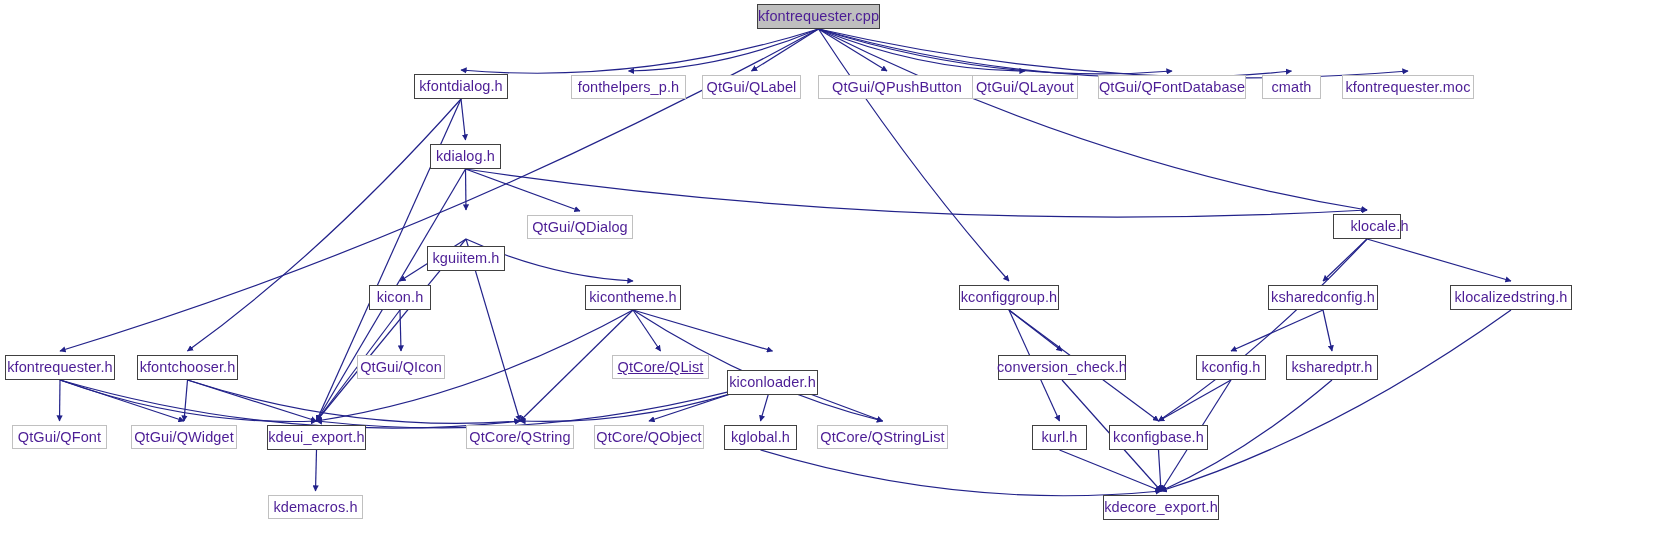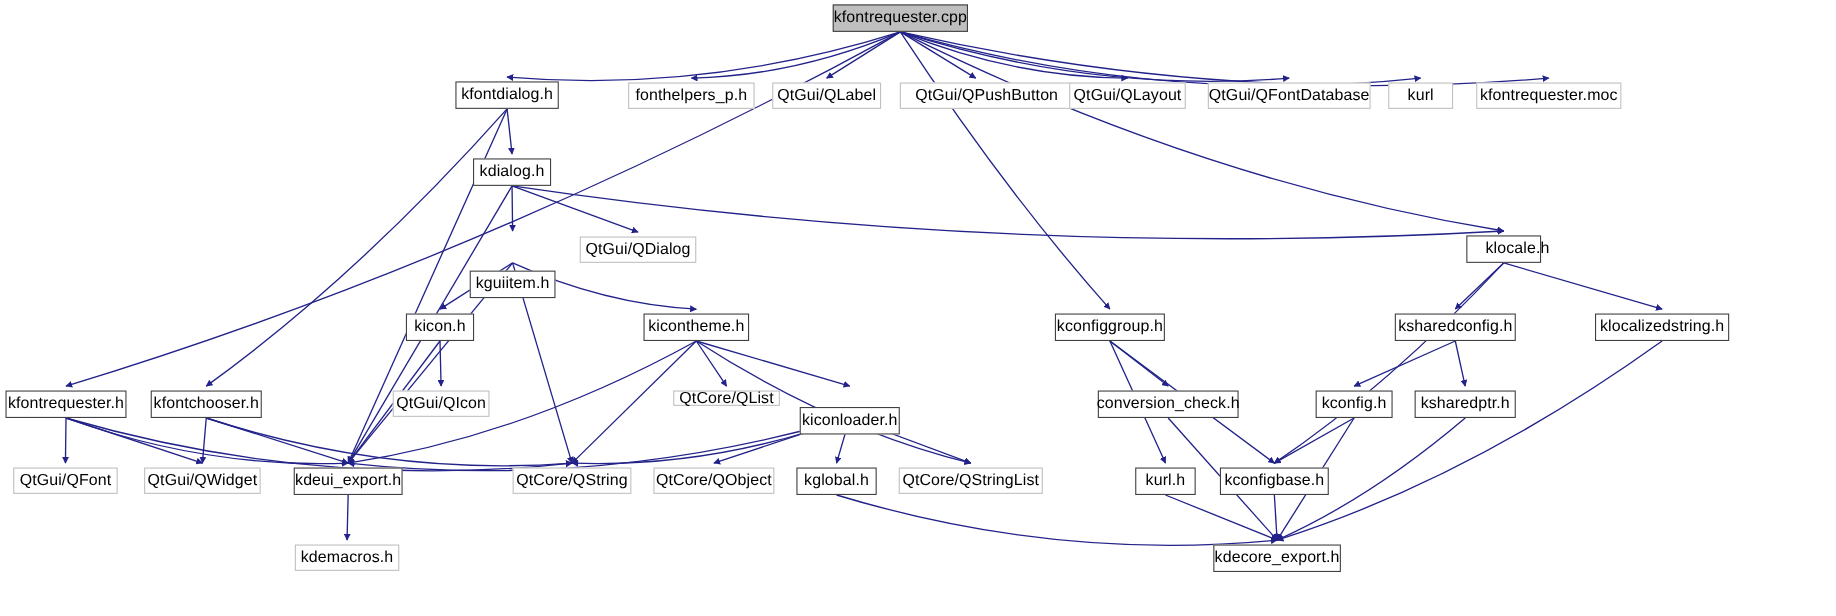--- a/index.html
+++ b/index.html
@@ -6,21 +6,21 @@
   body{width:1669px;height:560px;font-family:"Liberation Sans",sans-serif;overflow:hidden;}
   #graph{position:relative;width:1669px;height:560px;}
   #edges{position:absolute;left:0;top:0;width:1669px;height:560px;}
   .node{
     position:absolute;
     box-sizing:border-box;
     display:flex;align-items:center;justify-content:center;
     background:#ffffff;
     border:1px solid #c0c0c0;
     font-size:14.5px;
-    color:#000000;
+    color:#4c1d95;
     white-space:nowrap;
     line-height:1;
     letter-spacing:0.1px;
   }
   .node.local{ border:1.4px solid #404040; }
   .node.root{ background:#bfbfbf; border:1.4px solid #404040; }
   .node span{ pointer-events:none; }
 </style>
 </head>
 <body>
@@ -109,21 +109,21 @@
       <div class="node ext" style="left: 818px; top: 75px; width: 158px; height: 24px;">
         <span>QtGui/QPushButton</span>
       </div>
       <div class="node ext" style="left: 972px; top: 75px; width: 106px; height: 24px;">
         <span>QtGui/QLayout</span>
       </div>
       <div class="node ext" style="left: 1098px; top: 75px; width: 148px; height: 24px;">
         <span>QtGui/QFontDatabase</span>
       </div>
       <div class="node ext" style="left: 1262px; top: 75px; width: 59px; height: 24px;">
-        <span>kurl</span>
+        <span>cmath</span>
       </div>
       <div class="node ext" style="left: 1342px; top: 75px; width: 132px; height: 24px;">
         <span>kfontrequester.moc</span>
       </div>
       <div class="node local" style="left: 430px; top: 144px; width: 71px; height: 25px;">
         <span>kdialog.h</span>
       </div>
       <div class="node local" style="left: 427px; top: 214px; width: 78px; height: 25px; margin-top: 32px;">
         <span>kguiitem.h</span>
       </div>
@@ -144,21 +144,21 @@
       </div>
       <div class="node local" style="left: 1268px; top: 285px; width: 110px; height: 25px;">
         <span>ksharedconfig.h</span>
       </div>
       <div class="node local" style="left: 1450px; top: 285px; width: 122px; height: 25px;">
         <span>klocalizedstring.h</span>
       </div>
       <div class="node ext" style="left: 357px; top: 355px; width: 88px; height: 24px;">
         <span>QtGui/QIcon</span>
       </div>
-      <div class="node ext" style="left: 612px; top: 355px; width: 97px; height: 14px;">
+      <div class="node ext" style="left: 612px; top: 355px; width: 97px; height: 24px; text-decoration: underline;">
         <span>QtCore/QList</span>
       </div>
       <div class="node local" style="left: 727px; top: 355px; width: 91px; height: 25px; margin-top: 15px;">
         <span>kiconloader.h</span>
       </div>
       <div class="node local" style="left: 998px; top: 355px; width: 128px; height: 25px;">
         <span>conversion_check.h</span>
       </div>
       <div class="node local" style="left: 1196px; top: 355px; width: 70px; height: 25px;">
         <span>kconfig.h</span>

